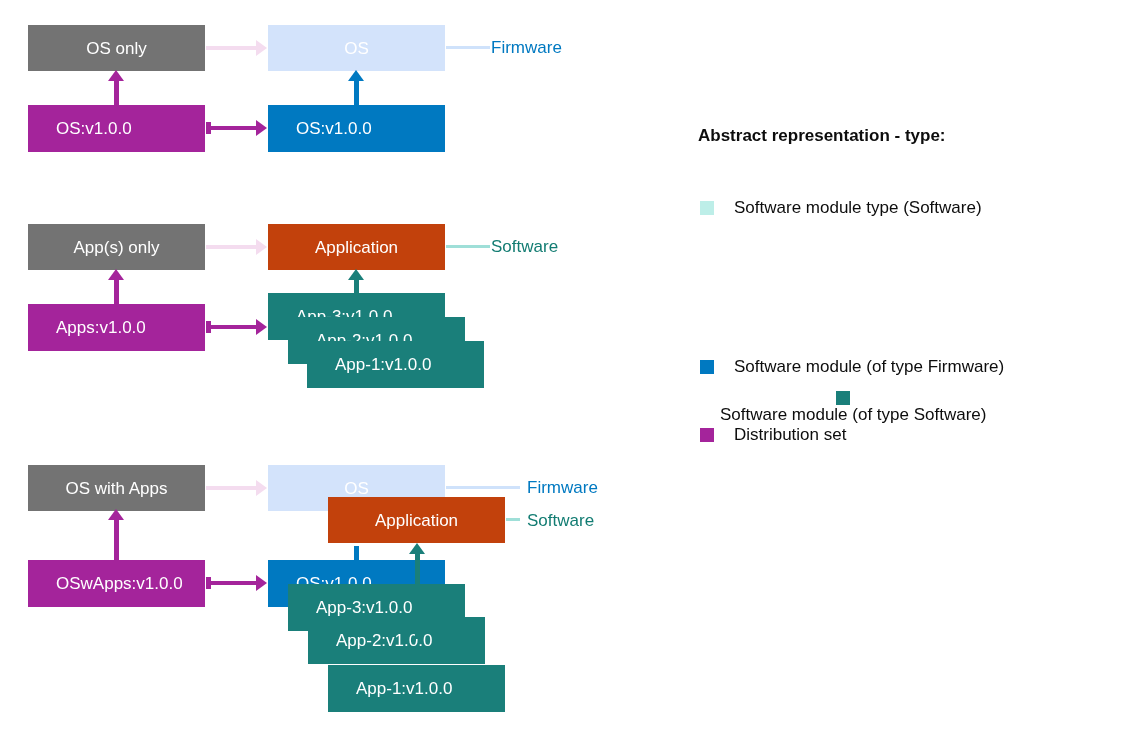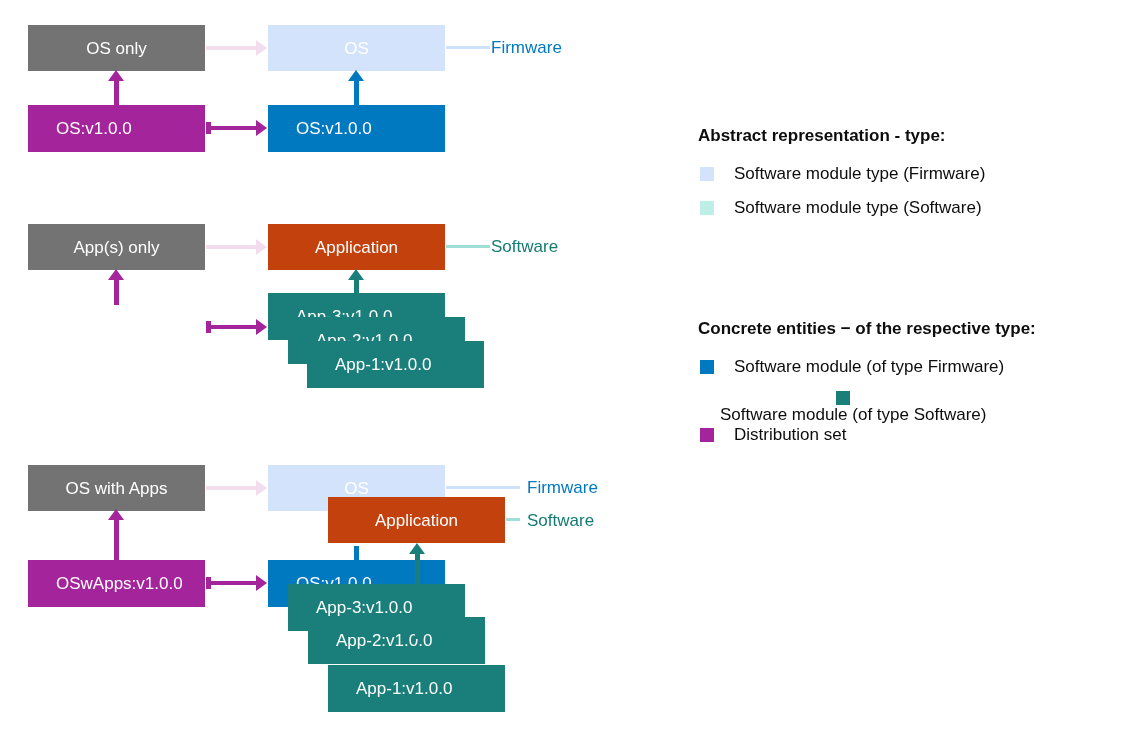--- a/index.html
+++ b/index.html
@@ -142,20 +142,21 @@
   <div class="varrow v-mag" style="left:108px; top:269px; height:36px;">
     <span class="head"></span>
     <span class="shaft" style="top:9px; height:27px;"></span>
   </div>
 
   <div class="varrow v-sw" style="left:348px; top:269px; height:36px;">
     <span class="head"></span>
     <span class="shaft" style="top:9px; height:27px;"></span>
   </div>
 
+  <div class="box c-ds lbl-left" style="left:28px; top:304px; width:177px; height:47px;">Apps:v1.0.0</div>
 
   <div class="harrow mag" style="left:206px; top:319px; width:61px;">
     <span class="tail"></span>
     <span class="shaft" style="left:4px; width:46px;"></span>
     <span class="head"></span>
   </div>
 
   <div class="box c-sw lbl-left" style="left:268px; top:293px; width:177px; height:47px; z-index:3;">App-3:v1.0.0</div>
   <div class="box c-sw lbl-left" style="left:288px; top:317px; width:177px; height:47px; z-index:4;">App-2:v1.0.0</div>
   <div class="box c-sw lbl-left" style="left:307px; top:341px; width:177px; height:47px; z-index:5;">App-1:v1.0.0</div>
@@ -197,32 +198,27 @@
     <span class="head"></span>
   </div>
 
   <div class="box c-fw lbl-left" style="left:268px; top:560px; width:177px; height:47px; z-index:3;">OS:v1.0.0</div>
   <div class="box c-sw lbl-left" style="left:288px; top:584px; width:177px; height:47px; z-index:4;">App-3:v1.0.0</div>
   <div class="box c-sw lbl-left" style="left:308px; top:617px; width:177px; height:47px; z-index:5;">App-2:v1.0.0</div>
   <div class="box c-sw lbl-left" style="left:328px; top:665px; width:177px; height:47px; z-index:7;">App-1:v1.0.0</div>
 
   <div class="legend-head" style="left:698px; top:126px;">Abstract representation - type:</div>
 
-  <div class="legend-row" style="left:700px; top:164px;">
-    <span class="legend-swatch" style="background:#d3e3fb;"></span>
-    <span class="legend-text">Software module type (Firmware)</span>
-  </div>
 
   <div class="legend-row" style="left:700px; top:198px;">
     <span class="legend-swatch" style="background:#bdeee8;"></span>
     <span class="legend-text">Software module type (Software)</span>
   </div>
 
 
-  <div class="legend-head" style="left:698px; top:319px;">Concrete entities − of the respective type:</div>
 
   <div class="legend-row" style="left:700px; top:357px;">
     <span class="legend-swatch" style="background:#0079c1;"></span>
     <span class="legend-text">Software module (of type Firmware)</span>
   </div>
 
   <div class="legend-row" style="left:700px; top:391px;flex-direction:column;">
     <span class="legend-swatch" style="background:#1a7f7a;"></span>
     <span class="legend-text">Software module (of type Software)</span>
   </div>

